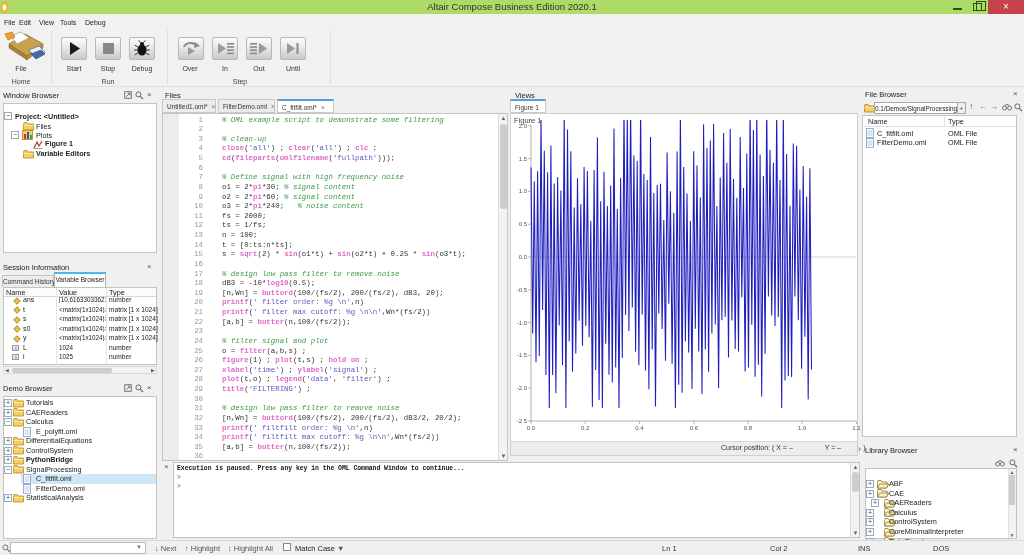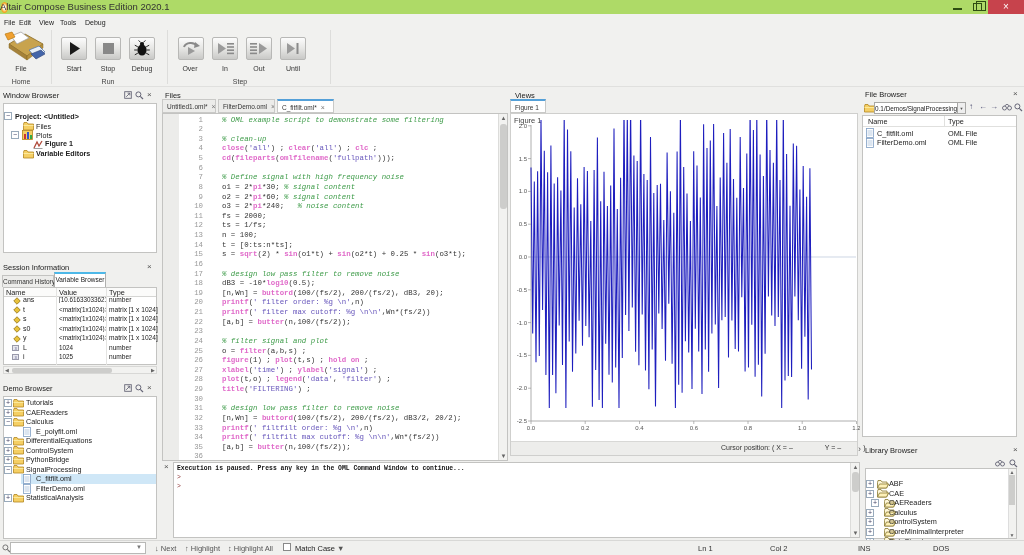--- a/index.html
+++ b/index.html
@@ -1,18 +1,18 @@
 <!DOCTYPE html>
 <html><head><meta charset="utf-8"><style>
 * { margin:0; padding:0; box-sizing:border-box; }
 html,body { width:1024px; height:555px; overflow:hidden; }
 body { font-family:"Liberation Sans", sans-serif; background:#f0f0ee; position:relative; font-size:7.5px; color:#222; }
 
 #titlebar { position:absolute; left:0; top:0; width:1024px; height:14px; background:#aeda67; }
-#title-text { position:absolute; left:0; top:1px; width:1024px; font-size:9.5px; color:#333; }
+#title-text { position:absolute; left:0; top:1px; width:1024px; text-align:center; font-size:9.5px; color:#333; }
 #tb-min { position:absolute; left:953px; top:8px; width:9px; height:2px; background:#2e4d12; }
 #tb-max { position:absolute; left:973px; top:3px; width:9px; height:8px; border:1px solid #2e4d12; background:transparent; }
 #tb-max:before { content:""; position:absolute; left:2px; top:-3px; width:8px; height:8px; border:1px solid #2e4d12; }
 #tb-close { position:absolute; left:988px; top:0; width:36px; height:14px; background:#c7434c; color:#fff; text-align:center; font-size:10px; line-height:13px; }
 #tb-icon { position:absolute; left:1px; top:2px; width:7px; height:11px; background:radial-gradient(ellipse at center, #fff 20%, #f5a623 60%, #e8921a 100%); border-radius:50%; }
 
 #menubar { position:absolute; left:0; top:14px; width:1024px; height:13px; background:#f1f1ef; font-size:7px; color:#222; }
 #menubar span { position:absolute; top:4.5px; }
 
 #toolbar { position:absolute; left:0; top:27px; width:1024px; height:60px; background:#f1f1ef; border-bottom:1px solid #e0e0de; }
@@ -271,21 +271,21 @@
 <svg style="position:absolute;left:13px;top:446.0px" width="11" height="9" viewBox="0 0 11 9">
       <path d="M0.5 2.5 L0.5 8 H10.5 V2 H5 L4 0.5 H1 Z" fill="#f5cf64" stroke="#b3861f" stroke-width="0.8"></path>
       <path d="M0.5 3.5 H10.5" stroke="#fbe99c" stroke-width="1"></path>
     </svg>
 <div style="position:absolute;left:26px;top:445.5px;font-size:7.2px;font-weight:normal;white-space:nowrap">ControlSystem</div>
 <div style="position:absolute;left:4px;top:456px;width:8px;height:8px;border:1px solid #9ab;background:#fff;font-size:7px;line-height:6px;text-align:center;color:#446">+</div>
 <svg style="position:absolute;left:13px;top:455.5px" width="11" height="9" viewBox="0 0 11 9">
       <path d="M0.5 2.5 L0.5 8 H10.5 V2 H5 L4 0.5 H1 Z" fill="#f5cf64" stroke="#b3861f" stroke-width="0.8"></path>
       <path d="M0.5 3.5 H10.5" stroke="#fbe99c" stroke-width="1"></path>
     </svg>
-<div style="position:absolute;left:26px;top:455px;font-size:7.2px;font-weight:normal;white-space:nowrap">PythonBridge</div>
+<div style="position:absolute;left:26px;top:455px;font-size:7.2px;font-weight:bold;white-space:nowrap">PythonBridge</div>
 <div style="position:absolute;left:4px;top:465.5px;width:8px;height:8px;border:1px solid #9ab;background:#fff;font-size:7px;line-height:6px;text-align:center;color:#446">−</div>
 <svg style="position:absolute;left:13px;top:465.0px" width="11" height="9" viewBox="0 0 11 9">
       <path d="M0.5 2.5 L0.5 8 H10.5 V2 H5 L4 0.5 H1 Z" fill="#f5cf64" stroke="#b3861f" stroke-width="0.8"></path>
       <path d="M0.5 3.5 H10.5" stroke="#fbe99c" stroke-width="1"></path>
     </svg>
 <div style="position:absolute;left:26px;top:464.5px;font-size:7.2px;font-weight:normal;white-space:nowrap">SignalProcessing</div>
 <svg style="position:absolute;left:23px;top:474px" width="8" height="10" viewBox="0 0 8 10">
       <rect x="0.5" y="0.5" width="7" height="9" fill="#fff" stroke="#7f9fc4" stroke-width="0.8"></rect>
       <line x1="1.5" y1="3" x2="6.5" y2="3" stroke="#9ab4d4" stroke-width="0.7"></line>
       <line x1="1.5" y1="5" x2="6.5" y2="5" stroke="#9ab4d4" stroke-width="0.7"></line>
@@ -491,17 +491,17 @@
       <line x1="5.3" y1="5.3" x2="8" y2="8" stroke="#777" stroke-width="1.2"></line>
     </svg>
   <span style="position:absolute;left:10px;top:1px;width:136px;height:12px;background:#fff;border:1px solid #b8b8b6"></span>
   <span style="position:absolute;left:136px;top:3px;color:#777;font-size:6px">▼</span>
   <span style="position:absolute;left:155px;top:3px">↓ Next</span>
   <span style="position:absolute;left:185px;top:3px">↑ Highlight</span>
   <span style="position:absolute;left:228px;top:3px">↕ Highlight All</span>
   <span style="position:absolute;left:283px;top:2px;width:8px;height:8px;border:1px solid #888;background:#fff"></span>
   <span style="position:absolute;left:295px;top:3px;color:#222">Match Case</span>
   <span style="position:absolute;left:337px;top:3px">▼</span>
-  <span style="position:absolute;left:698px;top:3px;color:#333">Ln 1</span>
+  <span style="position:absolute;left:662px;top:3px;color:#333">Ln 1</span>
   <span style="position:absolute;left:770px;top:3px;color:#333">Col 2</span>
   <span style="position:absolute;left:858px;top:3px;color:#333">INS</span>
   <span style="position:absolute;left:933px;top:3px;color:#333">DOS</span>
 </div>
 
 </body></html>

